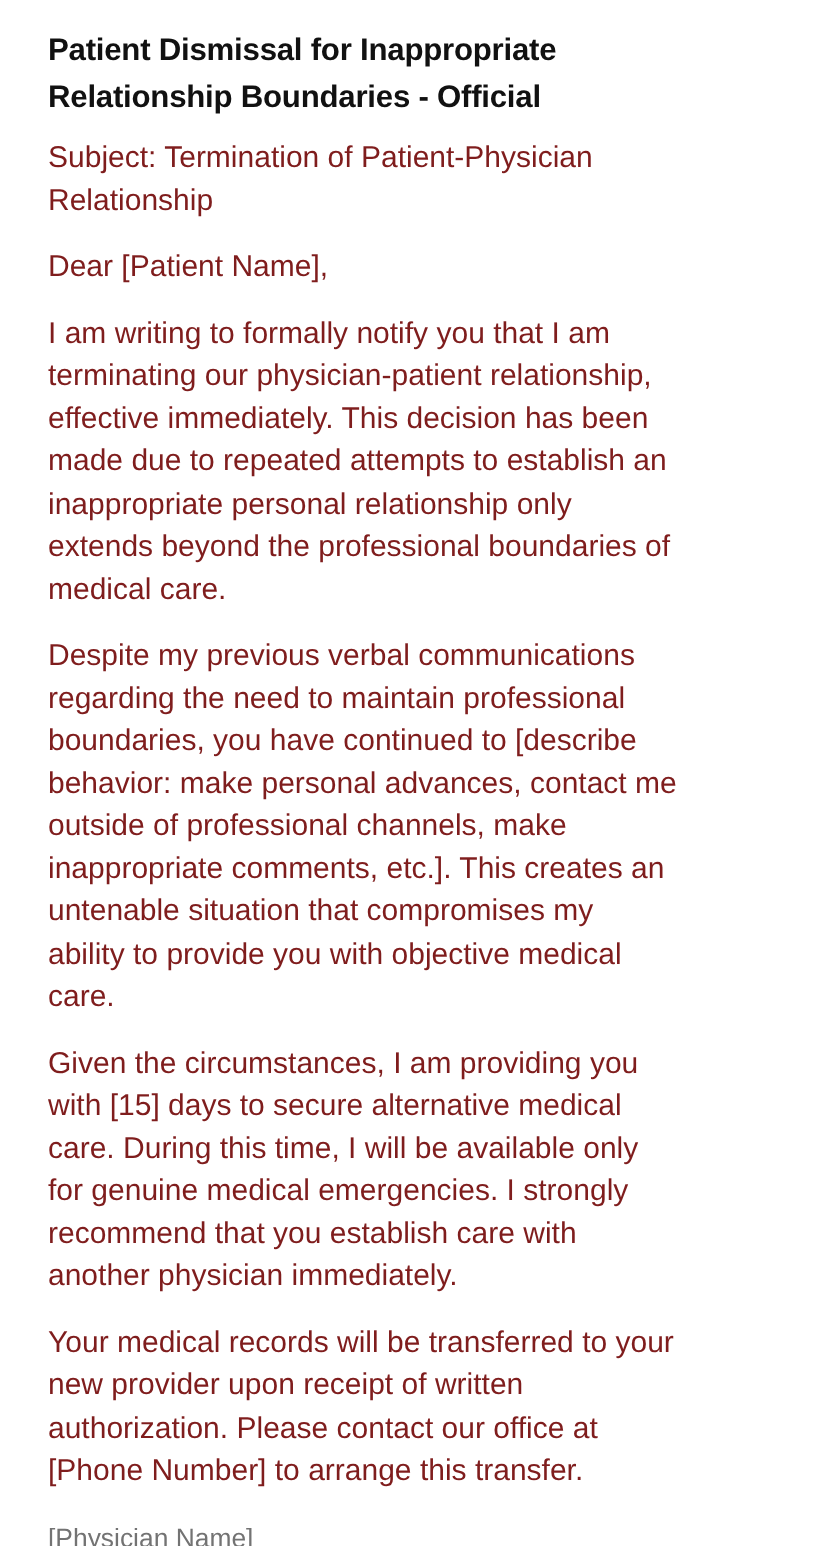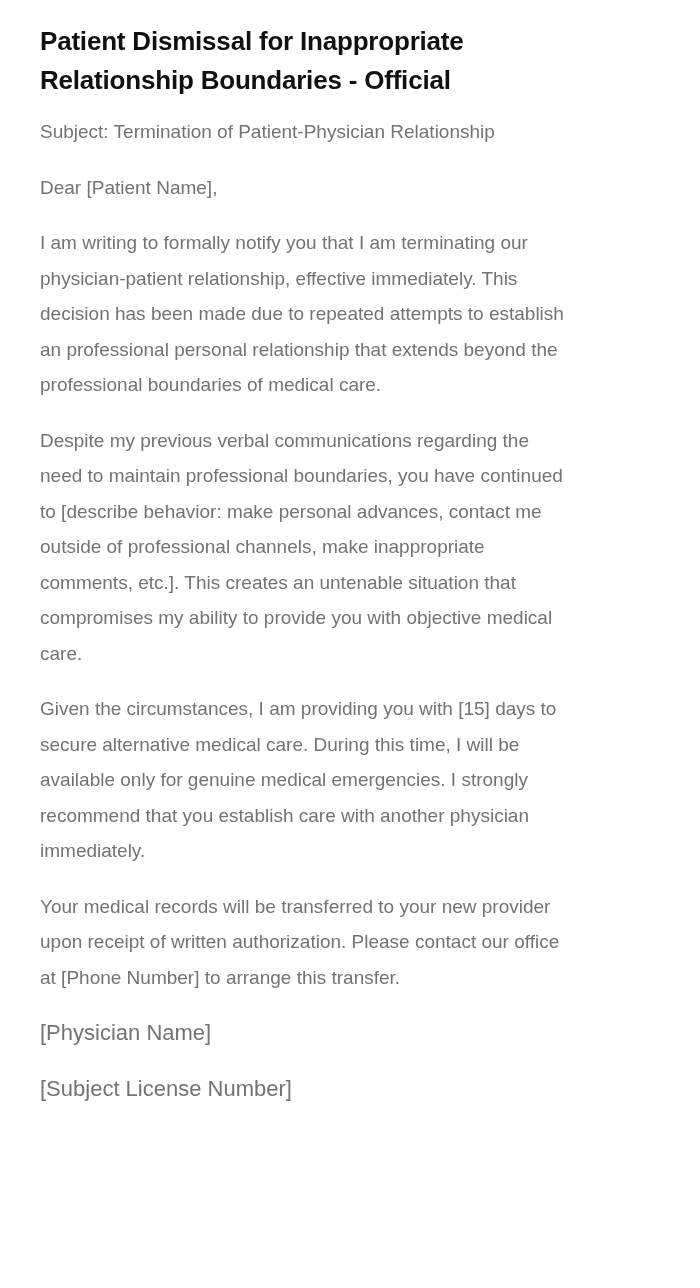--- a/index.html
+++ b/index.html
@@ -33,24 +33,24 @@
     color: #111111;
     margin: 0 0 14px 0;
     max-width: 600px;
   }
 
   .doc-body {
     max-width: 600px;
   }
 
   .doc-paragraph {
-    font-size: 19px;
+    font-size: 25px;
     line-height: 35.5px;
     font-weight: normal;
-    color: #737373;
+    color: #7f1d1d;
     margin: 0 0 20px 0;
     word-wrap: break-word;
   }
 
   .doc-paragraph:last-child {
     margin-bottom: 0;
   }
 
   .signature-line {
     font-size: 22px;
@@ -65,21 +65,21 @@
 <div class="document">
 
   <h1 class="doc-title">Patient Dismissal for Inappropriate Relationship Boundaries - Official</h1>
 
   <div class="doc-body">
 
     <p class="doc-paragraph">Subject: Termination of Patient-Physician Relationship</p>
 
     <p class="doc-paragraph">Dear [Patient Name],</p>
 
-    <p class="doc-paragraph">I am writing to formally notify you that I am terminating our physician-patient relationship, effective immediately. This decision has been made due to repeated attempts to establish an professional personal relationship that extends beyond the professional boundaries of medical care.</p>
+    <p class="doc-paragraph">I am writing to formally notify you that I am terminating our physician-patient relationship, effective immediately. This decision has been made due to repeated attempts to establish an inappropriate personal relationship only extends beyond the professional boundaries of medical care.</p>
 
     <p class="doc-paragraph">Despite my previous verbal communications regarding the need to maintain professional boundaries, you have continued to [describe behavior: make personal advances, contact me outside of professional channels, make inappropriate comments, etc.]. This creates an untenable situation that compromises my ability to provide you with objective medical care.</p>
 
     <p class="doc-paragraph">Given the circumstances, I am providing you with [15] days to secure alternative medical care. During this time, I will be available only for genuine medical emergencies. I strongly recommend that you establish care with another physician immediately.</p>
 
     <p class="doc-paragraph">Your medical records will be transferred to your new provider upon receipt of written authorization. Please contact our office at [Phone Number] to arrange this transfer.</p>
 
 
     <p class="signature-line">[Physician Name]</p>
 

